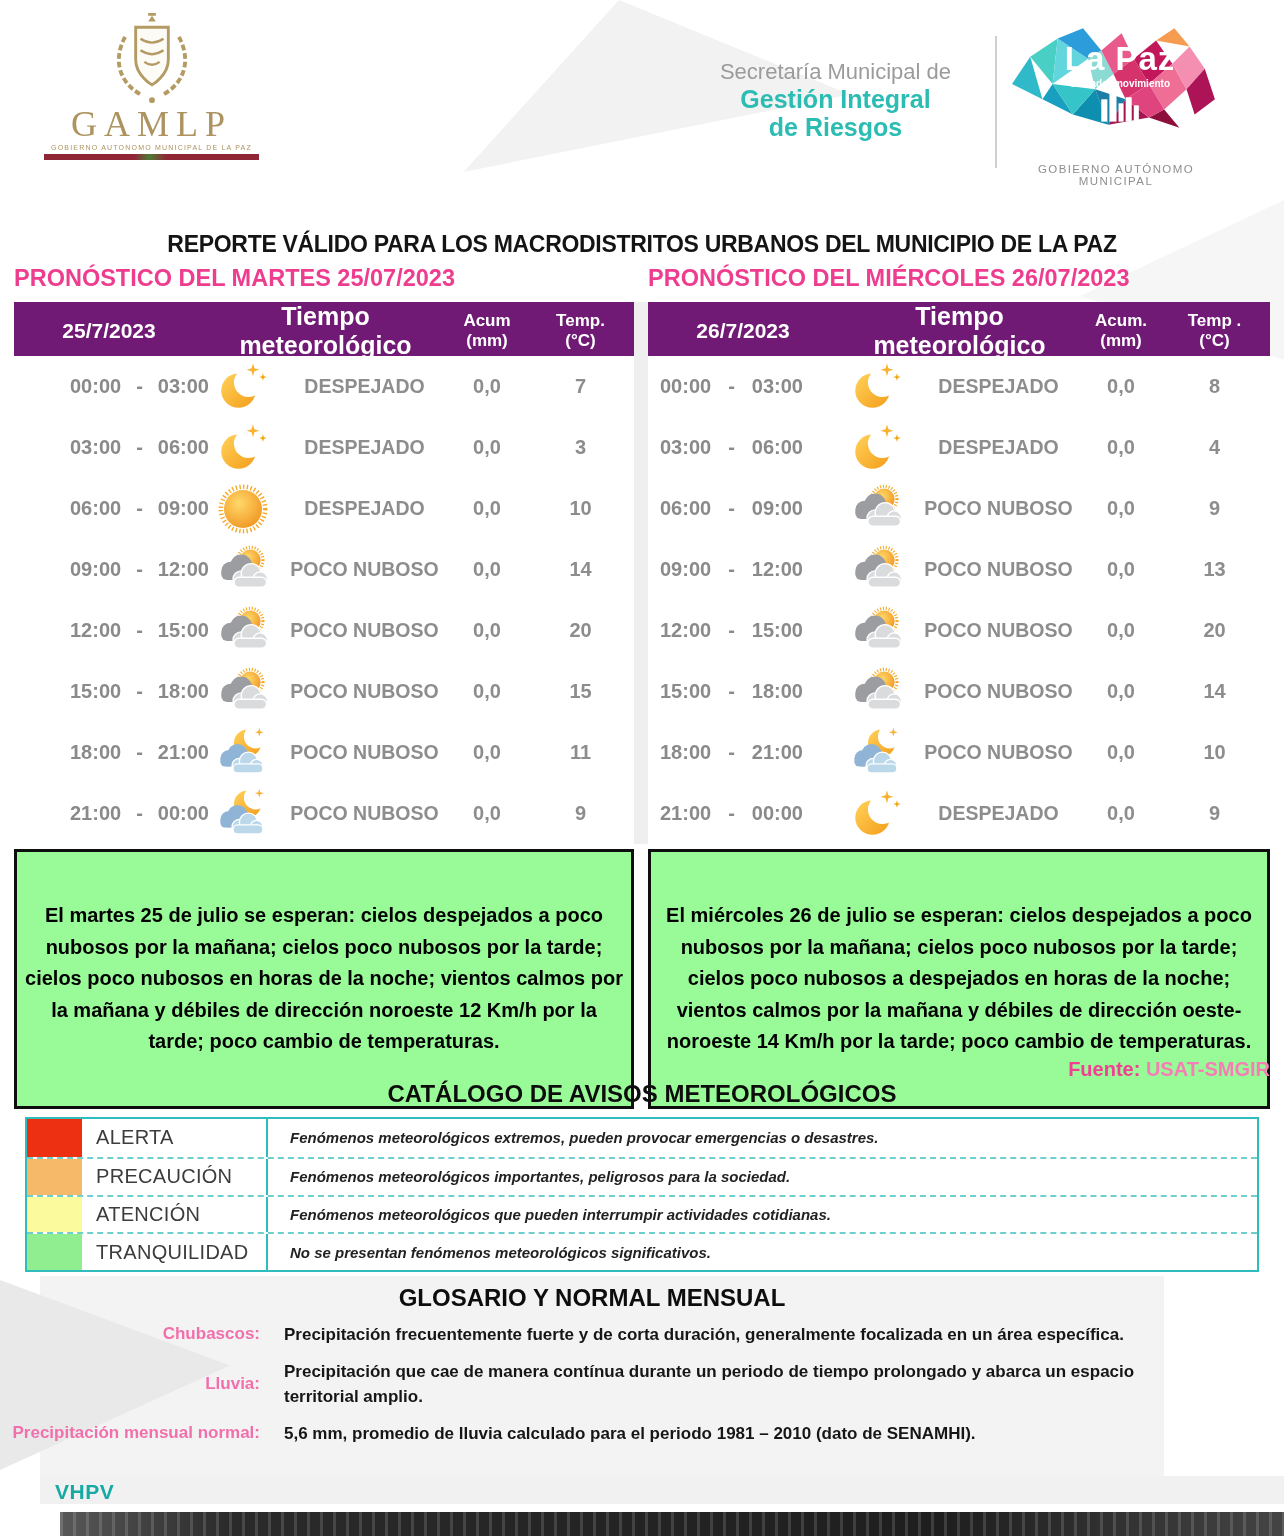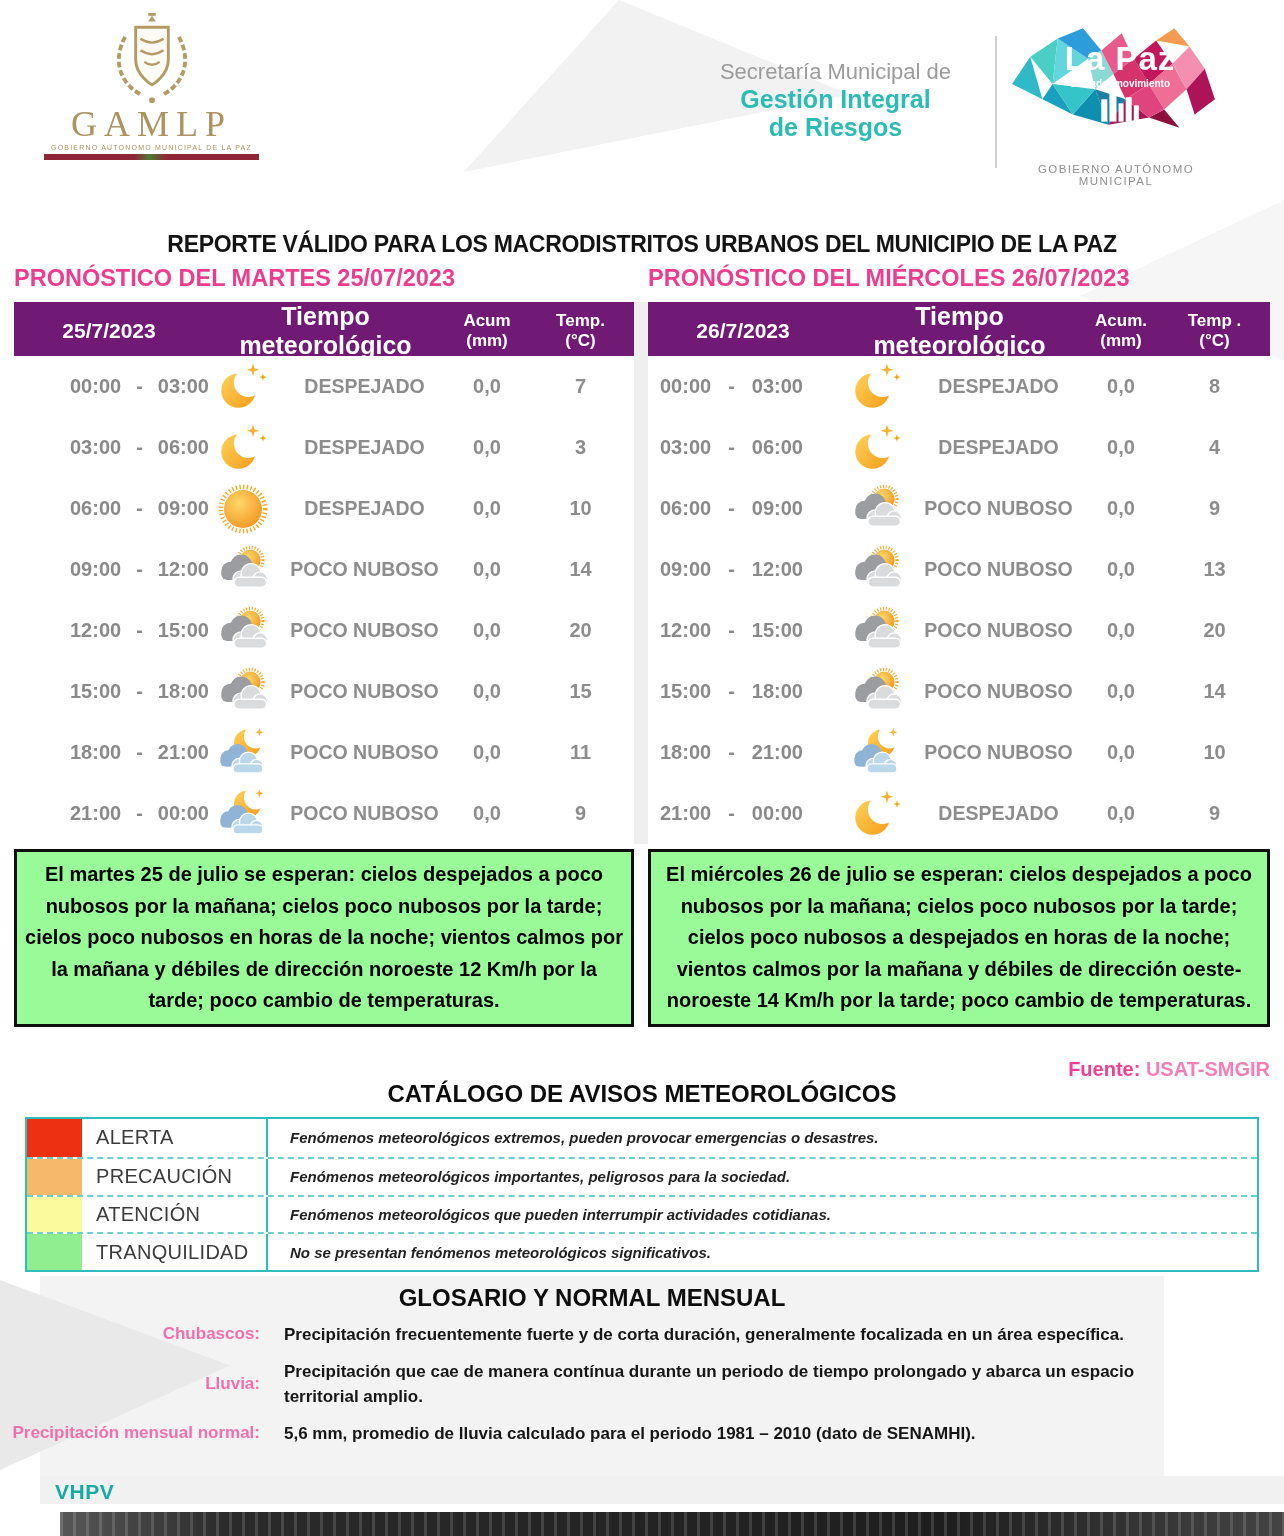--- a/index.html
+++ b/index.html
@@ -48,21 +48,21 @@
   .th-small{font-size:17px;font-weight:bold;line-height:1.15;}
   .trow{height:61px;display:grid;grid-template-columns:190px 78px 165px 80px 107px;align-items:center;}
   .c-time{display:flex;gap:15px;padding-left:56px;color:#8a8a8a;font-weight:bold;font-size:20px;}
   #table-right .c-time{padding-left:12px;gap:17px;}
   .c-icon{display:flex;justify-content:center;align-items:center;}
   .wicon{width:58px;height:58px;}
   .c-cond{text-align:center;color:#8d8d8d;font-weight:bold;font-size:19.5px;}
   .c-acum,.c-temp{text-align:center;color:#8d8d8d;font-weight:bold;font-size:20px;}
 
   
-  .summary{position:absolute;top:849px;height:178px;background:#98FB98;border:3px solid #0e0e0e;
+  .summary{position:absolute;top:849px;height:260px;background:#98FB98;border:3px solid #0e0e0e;
     box-sizing:border-box;display:flex;align-items:center;justify-content:center;z-index:2;
     font-weight:bold;font-size:20px;line-height:1.58;text-align:center;color:#000;padding:4px 6px;}
   #sum-left{left:14px;width:620px;}
   #sum-right{left:648px;width:622px;}
 
   
   #fuente{top:1058px;right:14px;font-size:20px;font-weight:bold;}
   #fuente .f-label{color:#F23E93;}
   #fuente .f-val{color:#F47EB5;}
   #catalog-title{left:0;top:1080px;width:1284px;text-align:center;font-size:24px;font-weight:bold;color:#0d0d0d;}

